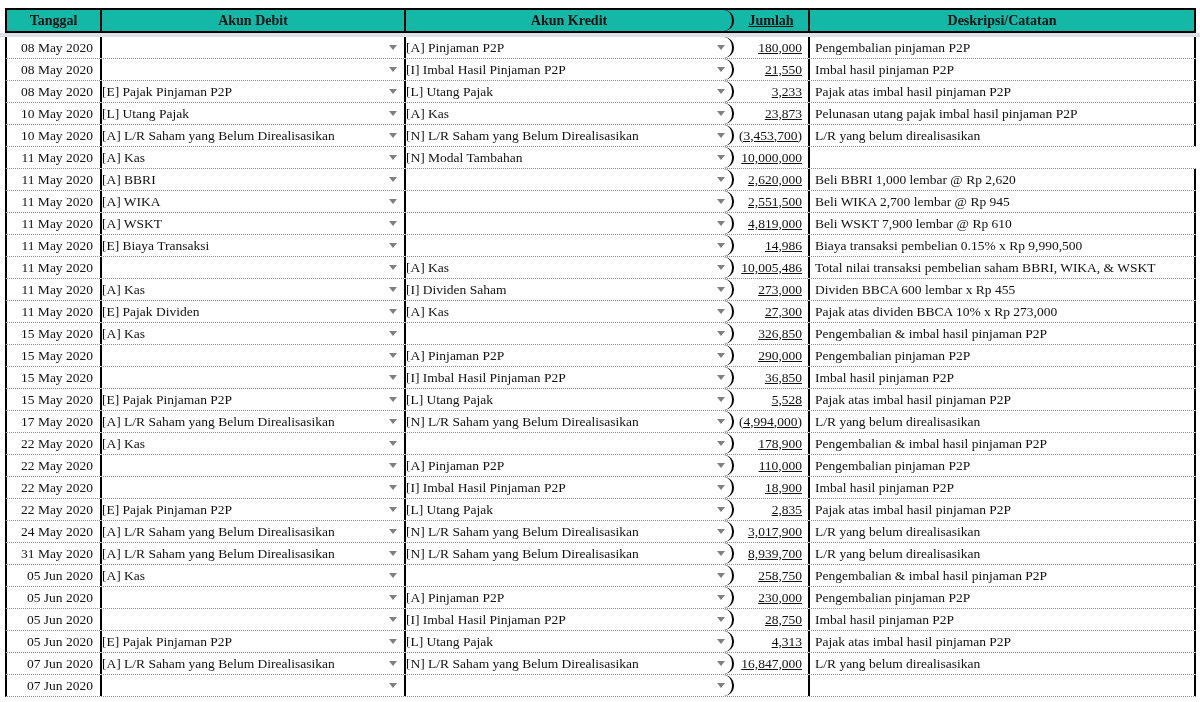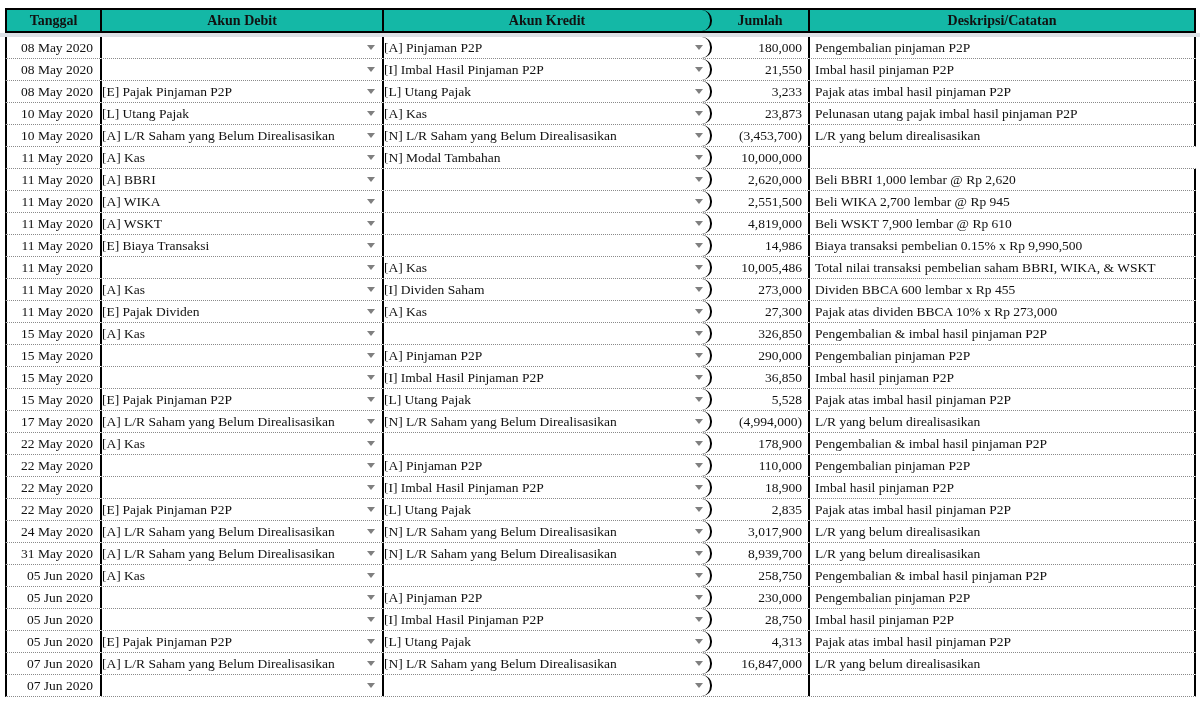--- a/index.html
+++ b/index.html
@@ -39,23 +39,23 @@
   }
   .cell {
     display: flex; align-items: center;
     font-size: 13.5px; line-height: 20px;
     border-right: 2px solid #000;
     overflow: hidden; white-space: nowrap;
   }
 
   
   .c-tanggal { width: 95px; }
-  .c-debit   { width: 282px; }
+  .c-debit   { width: 304px; }
   .c-kredit  { width: 328px; border-radius: 10px; }
-  .c-jumlah  { width: 98px; }
+  .c-jumlah  { width: 76px; text-decoration: underline; }
   .c-desc    { flex: 1; border-right: 2px solid #000; }
 
   .cell.c-tanggal { justify-content: flex-end; padding-right: 7px; }
   .cell.c-jumlah  { justify-content: flex-end; padding-right: 6px; }
   .cell.c-desc    { padding-left: 5px; }
 
   .acct { display: flex; align-items: center; justify-content: space-between; }
   .acct-text { overflow: hidden; white-space: nowrap; }
 
   .dd {

